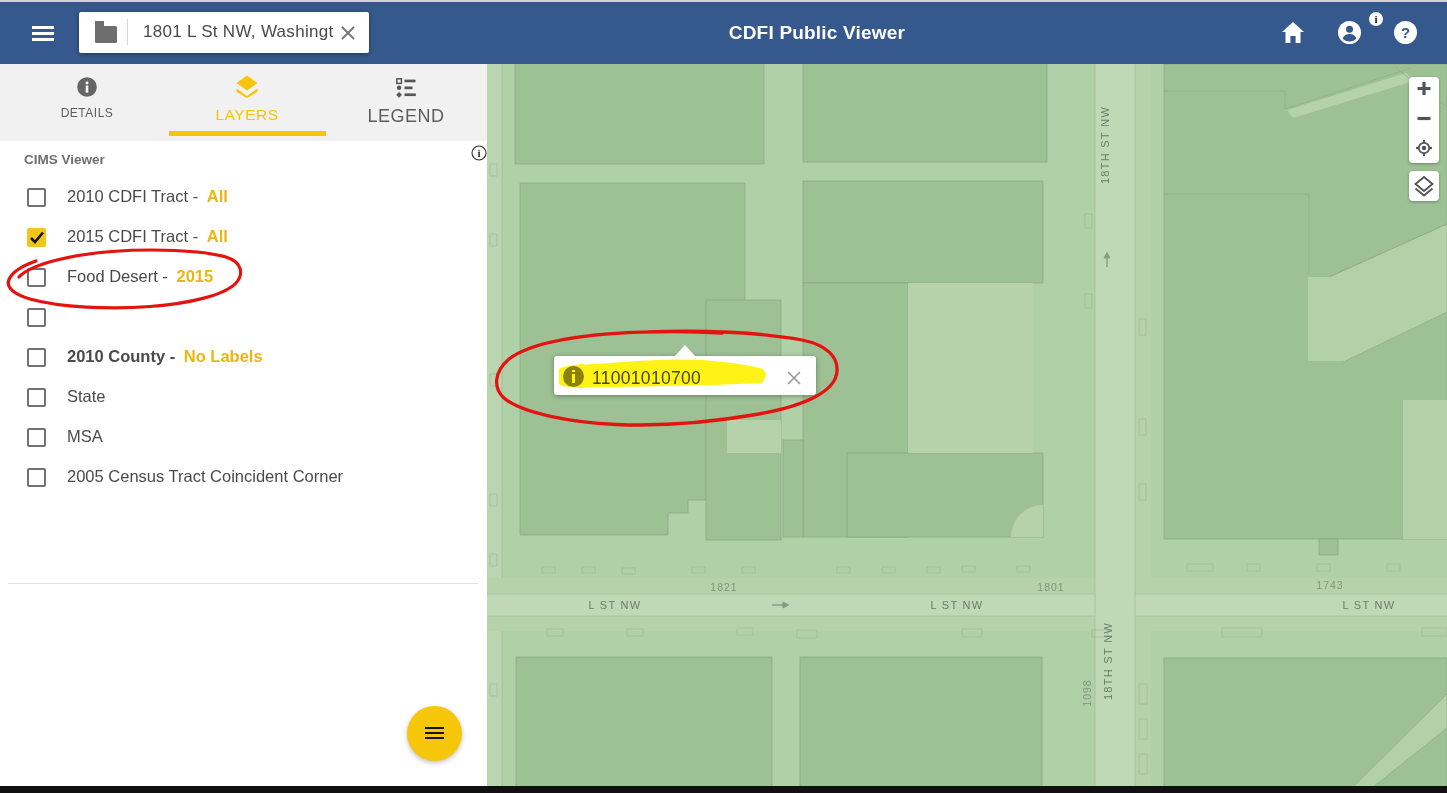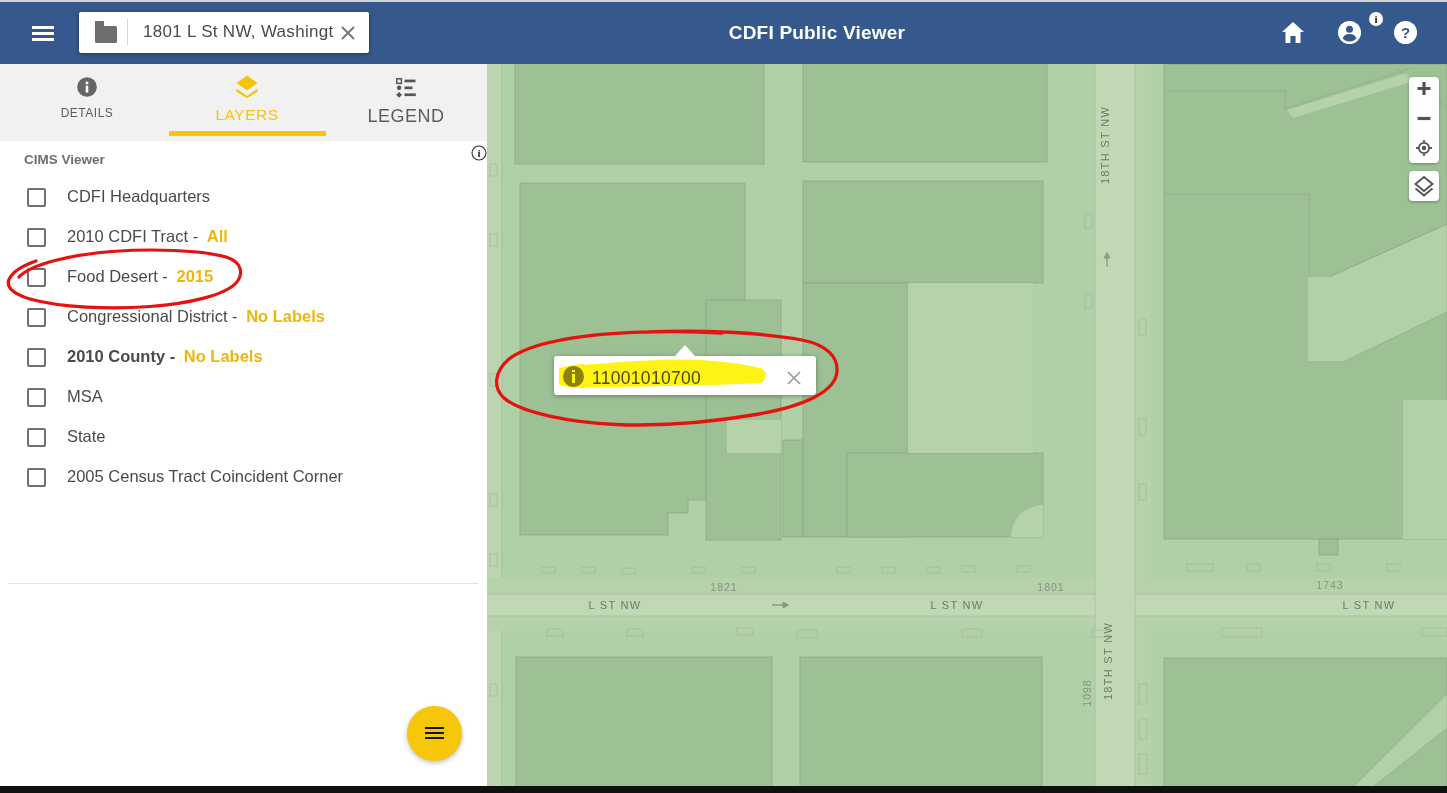--- a/index.html
+++ b/index.html
@@ -89,55 +89,57 @@
 
 <div class="abs" style="left:24px;top:152px;font-size:13.5px;font-weight:bold;color:#6e6e6e;z-index:5;">CIMS Viewer</div>
 
 <svg class="abs" style="left:471px;top:145px;z-index:5;" width="16" height="16" viewBox="0 0 16 16">
   <circle cx="8" cy="8" r="7" fill="none" stroke="#2c2c2c" stroke-width="1.1"></circle>
   <text x="8" y="12" text-anchor="middle" font-family="Liberation Serif" font-size="11" font-weight="bold" fill="#2c2c2c">i</text>
 </svg>
 
 <div class="abs" style="left:0;top:178px;width:487px;z-index:5;font-size:16.5px;color:#4a4a4a;">
 
-  <div style="position:relative;height:40px;">
-    <span style="position:absolute;left:27px;top:10px;width:19px;height:19px;border:2px solid #717171;border-radius:2px;"></span>
-    <span style="position:absolute;left:67px;top:9px;">CDFI Headquarters</span>
-  </div>
 
   <div style="position:relative;height:40px;padding-left:40px;">
     <span style="position:absolute;left:27px;top:10px;width:19px;height:19px;border:2px solid #717171;border-radius:2px;"></span>
     <span style="position:absolute;left:67px;top:9px;">2010 CDFI Tract - <b style="color:#efb50f;margin-left:4px;">All</b></span>
   </div>
 
+  <div style="position:relative;height:40px;">
+    <span style="position:absolute;left:27px;top:10px;width:19px;height:19px;background:#f4c51c;border-radius:2px;"></span>
+    <svg style="position:absolute;left:29px;top:12px;" width="16" height="15" viewBox="0 0 16 15">
+          <path d="M2,8 L6,12 L14,2.5" fill="none" stroke="#141414" stroke-width="2.6"></path>
+        </svg>
+    <span style="position:absolute;left:67px;top:9px;">2015 CDFI Tract - <b style="color:#efb50f;margin-left:4px;">All</b></span>
+  </div>
 
   <div style="position:relative;height:40px;">
     <span style="position:absolute;left:27px;top:10px;width:19px;height:19px;border:2px solid #717171;border-radius:2px;"></span>
     <span style="position:absolute;left:67px;top:9px;">Food Desert - <b style="color:#efb50f;margin-left:4px;">2015</b></span>
   </div>
 
   <div style="position:relative;height:40px;">
     <span style="position:absolute;left:27px;top:10px;width:19px;height:19px;border:2px solid #717171;border-radius:2px;"></span>
-    <span style="position:absolute;left:67px;top:9px;">Congressional District - <b style="color:#efb50f;margin-left:4px;">No Labels</b></span>
   </div>
 
   <div style="position:relative;height:40px;font-weight:bold;">
     <span style="position:absolute;left:27px;top:10px;width:19px;height:19px;border:2px solid #717171;border-radius:2px;"></span>
     <span style="position:absolute;left:67px;top:9px;">2010 County - <b style="color:#efb50f;margin-left:4px;">No Labels</b></span>
   </div>
 
 
   <div style="position:relative;height:40px;">
     <span style="position:absolute;left:27px;top:10px;width:19px;height:19px;border:2px solid #717171;border-radius:2px;"></span>
+    <span style="position:absolute;left:67px;top:9px;">State</span>
+  </div>
+
+  <div style="position:relative;height:40px;">
+    <span style="position:absolute;left:27px;top:10px;width:19px;height:19px;border:2px solid #717171;border-radius:2px;"></span>
     <span style="position:absolute;left:67px;top:9px;">MSA</span>
-  </div>
-
-  <div style="position:relative;height:40px;">
-    <span style="position:absolute;left:27px;top:10px;width:19px;height:19px;border:2px solid #717171;border-radius:2px;"></span>
-    <span style="position:absolute;left:67px;top:9px;">State</span>
   </div>
 
   <div style="position:relative;height:40px;">
     <span style="position:absolute;left:27px;top:10px;width:19px;height:19px;border:2px solid #717171;border-radius:2px;"></span>
     <span style="position:absolute;left:67px;top:9px;">2005 Census Tract Coincident Corner</span>
   </div>
 </div>
 
 <div class="abs" style="left:8px;top:583px;width:470px;height:1px;background:#e2e2e2;z-index:5;"></div>
 

